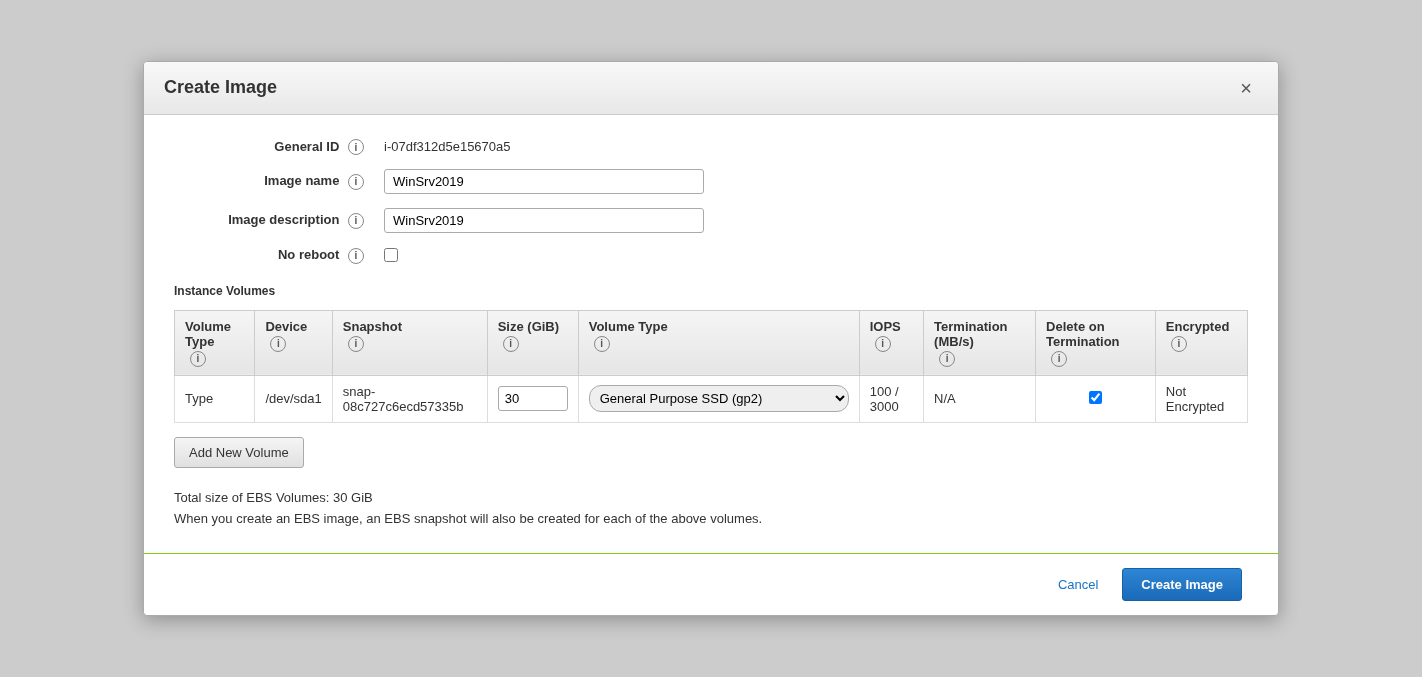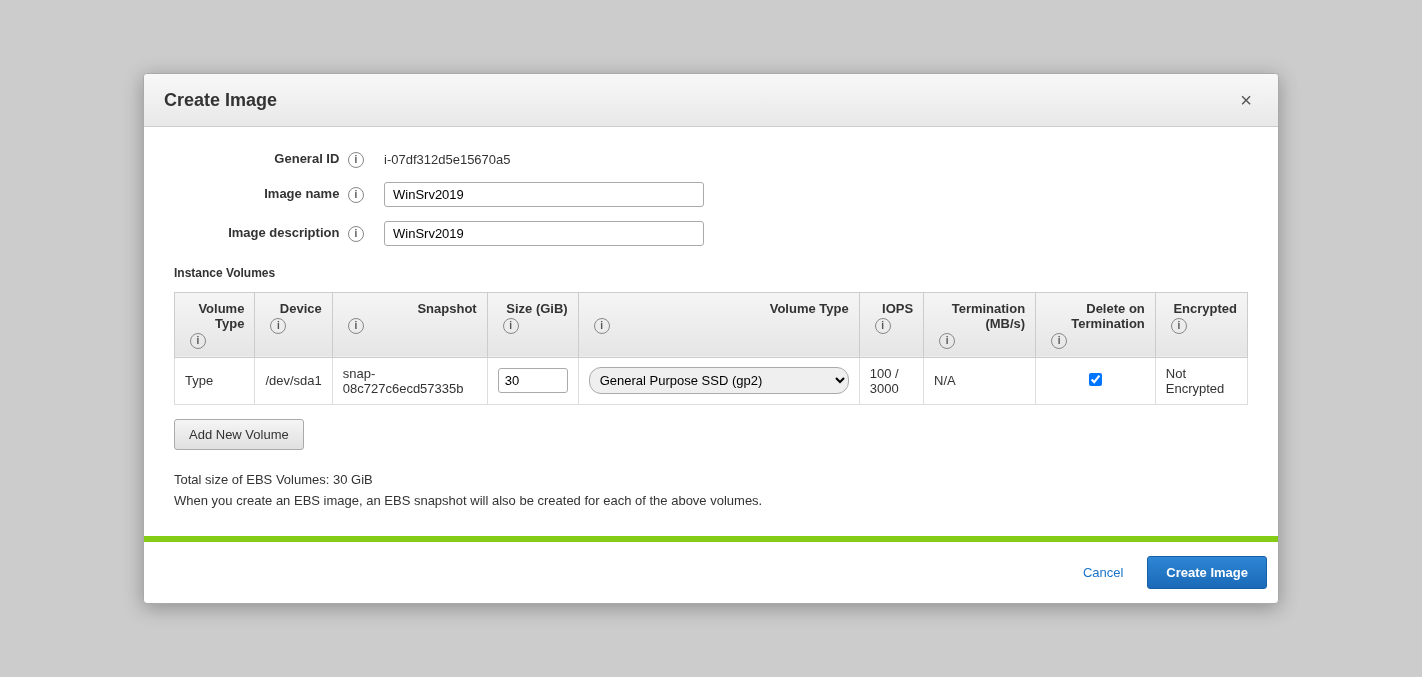--- a/index.html
+++ b/index.html
@@ -108,21 +108,21 @@
     .volumes-table {
       width: 100%;
       border-collapse: collapse;
       border: 1px solid #ccc;
       margin-bottom: 14px;
     }
     .volumes-table th {
       background: linear-gradient(180deg, #f5f5f5 0%, #e5e5e5 100%);
       border: 1px solid #ccc;
       padding: 8px 10px;
-      text-align: right;
+      text-align: left;
       font-weight: bold;
       color: #333;
       vertical-align: top;
     }
     .volumes-table td {
       border: 1px solid #ddd;
       padding: 8px 10px;
       color: #333;
       vertical-align: middle;
     }
@@ -156,22 +156,22 @@
       cursor: pointer;
       color: #333;
       font-weight: normal;
     }
     .info-text {
       margin-top: 8px;
       color: #333;
       line-height: 1.6;
     }
     .modal-footer {
-      border-top: 6px solid #84cc16;
-      padding: 14px 11px;
+      border-top: 1px solid #84cc16;
+      padding: 14px 36px;
       display: flex;
       align-items: center;
       justify-content: flex-end;
       gap: 12px;
     }
     .cancel-btn {
       background: none;
       border: none;
       color: #1a73c7;
       font-size: 13px;
@@ -222,20 +222,27 @@
         </div>
 
         <div class="form-row">
           <div class="form-label">
             <span>Image description</span>
             <span class="info-icon">i</span>
           </div>
           <input class="form-input" type="text" value="WinSrv2019" style="">
         </div>
 
+        <div class="form-row">
+          <div class="form-label">
+            <span>No reboot</span>
+            <span class="info-icon">i</span>
+          </div>
+          <input class="form-checkbox" type="checkbox" style="">
+        </div>
 
       </div>
 
       <div class="form-section">
         <div class="section-title">Instance Volumes</div>
 
         <table class="volumes-table">
           <thead>
             <tr>
               <th>

